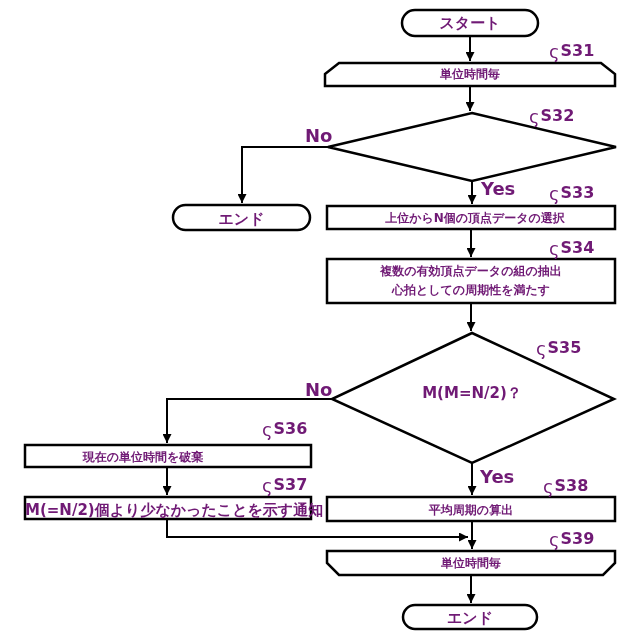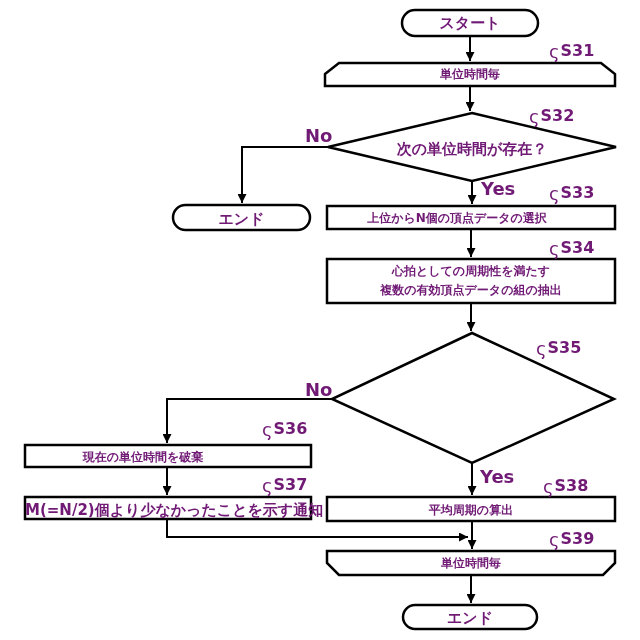--- a/index.html
+++ b/index.html
@@ -84,28 +84,28 @@
     <polygon class="shape" points="472,333 614,399 472,463 332,399"></polygon>
     <rect class="shape" x="25" y="445" width="286" height="22"></rect>
     <rect class="shape" x="25" y="497" width="286" height="22"></rect>
     <rect class="shape" x="327" y="497" width="288" height="24"></rect>
     <polygon class="shape" points="327,551 615,551 615,563 603,575 339,575 327,563"></polygon>
     <rect class="shape" x="403" y="605" width="134" height="24" rx="12" ry="12"></rect>
   </svg>
 
   <div class="node-text small" style="left:402px; top:13px; width:136px;">スタート</div>
   <div class="node-text" style="left:325px; top:64px; width:290px;">単位時間毎</div>
-  <div class="node-text small" style="left:332px; top:139px; width:280px;">次の単位時間が存在？</div>
   <div class="node-text small" style="left:173px; top:209px; width:137px;">エンド</div>
-  <div class="node-text" style="left:309px; top:208px; width:296px;">上位からN個の頂点データの選択</div>
+  <div class="node-text" style="left:327px; top:208px; width:296px;">上位からN個の頂点データの選択</div>
   <div class="node-text" style="left:327px; top:262px; width:288px; line-height:19px;">
+    <div>複数の有効頂点データの組の抽出</div>
     <div>心拍としての周期性を満たす</div>
-    <div>複数の有効頂点データの組の抽出</div>
   </div>
   <div class="node-text small" style="left:332px; top:384px; width:280px; line-height:18px;">
+    <div>M(M=N/2)？</div>
   </div>
   <div class="node-text" style="left:25px; top:447px; width:236px;">現在の単位時間を破棄</div>
   <div class="node-text small" style="left:25px; top:500px; width:286px;text-align:center;">M(=N/2)個より少なかったことを示す通知</div>
   <div class="node-text" style="left:327px; top:500px; width:288px;">平均周期の算出</div>
   <div class="node-text" style="left:327px; top:553px; width:288px;">単位時間毎</div>
   <div class="node-text small" style="left:403px; top:608px; width:134px;">エンド</div>
 
   <div class="step-label" style="left:549px; top:42px;">
     <span class="squiggle">ς</span>
     <span>S31</span>

